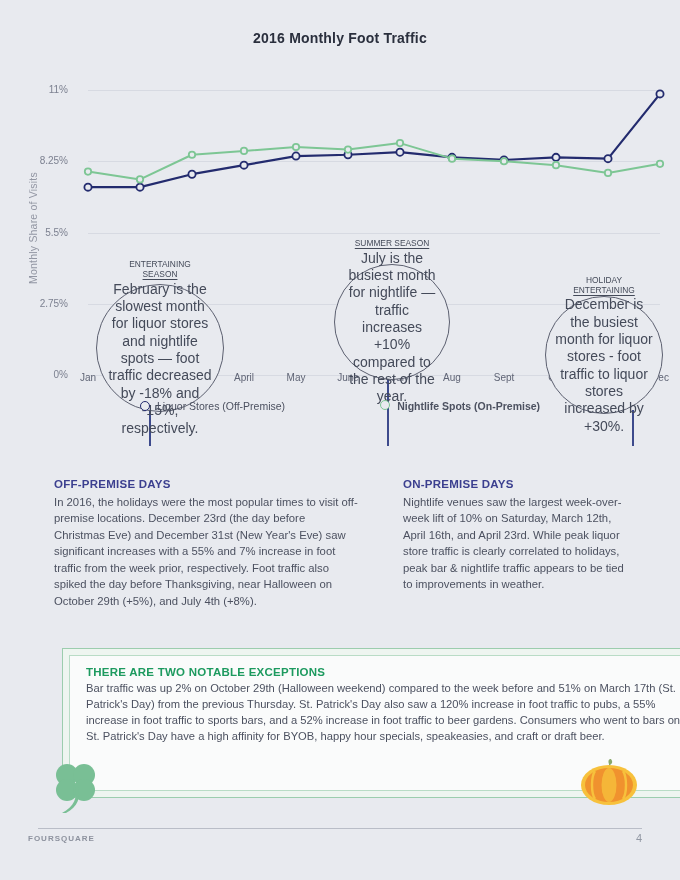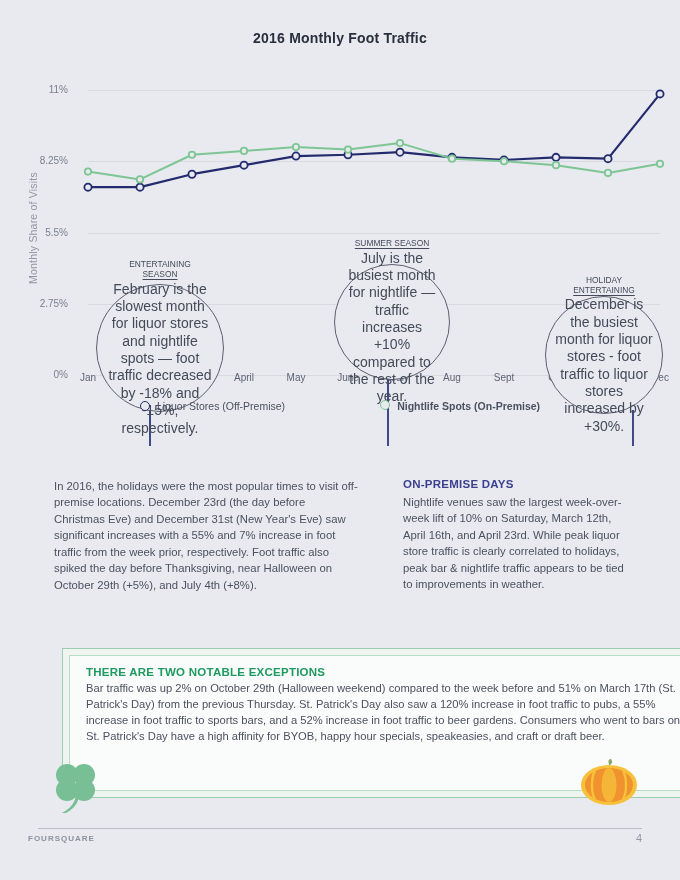--- a/index.html
+++ b/index.html
@@ -194,20 +194,21 @@
         <span style="width: 8px; height: 8px; border-radius: 50%; border: 1.9px solid rgb(35, 43, 110); background: rgb(232, 234, 239); display: inline-block;"></span>
         <span>Liquor Stores (Off-Premise)</span>
       </div>
       <div style="display: flex; align-items: flex-start; gap: 7px; font-weight: bold;">
         <span style="width: 8px; height: 8px; border-radius: 50%; border: 1.9px solid rgb(125, 198, 148); background: rgb(232, 234, 239); display: inline-block;"></span>
         <span>Nightlife Spots (On-Premise)</span>
       </div>
     </div>
 
   <div class="col" style="left:54px;top:478px;width:305px;">
+    <h3>OFF-PREMISE DAYS</h3>
     <p>In 2016, the holidays were the most popular times to visit off-premise locations. December 23rd (the day before Christmas Eve) and December 31st (New Year's Eve) saw significant increases with a 55% and 7% increase in foot traffic from the week prior, respectively. Foot traffic also spiked the day before Thanksgiving, near Halloween on October 29th (+5%), and July 4th (+8%).</p>
   </div>
 
   <div class="col" style="left:403px;top:478px;width:232px;">
     <h3>ON-PREMISE DAYS</h3>
     <p>Nightlife venues saw the largest week-over-week lift of 10% on Saturday, March 12th, April 16th, and April 23rd. While peak liquor store traffic is clearly correlated to holidays, peak bar &amp; nightlife traffic appears to be tied to improvements in weather.</p>
   </div>
 
   <div class="exc-outer">
     <div class="exc-inner">

